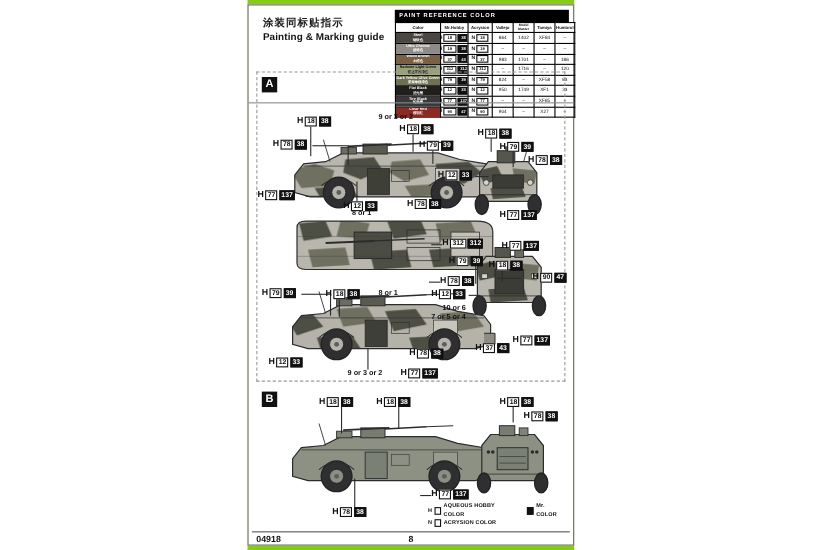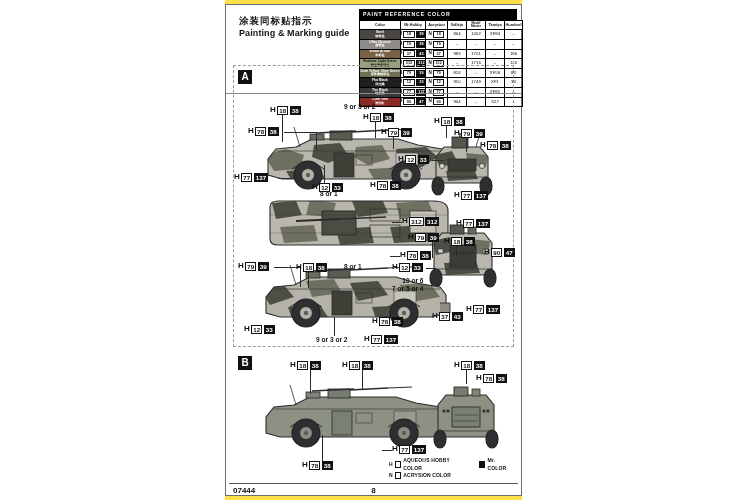--- a/index.html
+++ b/index.html
@@ -1,21 +1,21 @@
 <!DOCTYPE html>
 <html><head>
 <meta charset="utf-8">
 <style>
   html,body{margin:0;padding:0;background:#ffffff;}
   body{width:750px;height:500px;overflow:hidden;
        font-family:"Liberation Sans","DejaVu Sans",sans-serif;
        -webkit-font-smoothing:antialiased;}
 
   
-  #page{position:relative;width:648px;height:500px;background:#fde047;}
+  #page{position:relative;width:648px;height:500px;background:#84cc16;}
   #sheet{position:absolute;left:225px;top:4px;width:297px;height:492px;
          background:#fff;border:1px solid #6e6e6e;box-sizing:border-box;}
 
   .leftband{position:absolute;left:0;top:0;width:225px;height:500px;background:#fff;}
   .rightband{position:absolute;left:522px;top:0;width:228px;height:500px;background:#fff;}
 
   
   #header{position:absolute;left:0;top:0;width:295px;height:78px;}
   .title-cn{position:absolute;left:13px;top:10px;font-size:9.5px;color:#1a1a1a;
             letter-spacing:1px;font-weight:700;
@@ -802,18 +802,18 @@
       </div>
       <div class="lg">
         <span>N</span>
         <span class="lgbx"></span>
         <span>ACRYSION COLOR</span>
       </div>
     </div>
 
     <div id="footer">
       <div class="f-rule"></div>
-      <div class="f-left">07444</div>
+      <div class="f-left">04918</div>
       <div class="f-mid">8</div>
     </div>
 
   </div>
 </div>
 
 </body></html>

